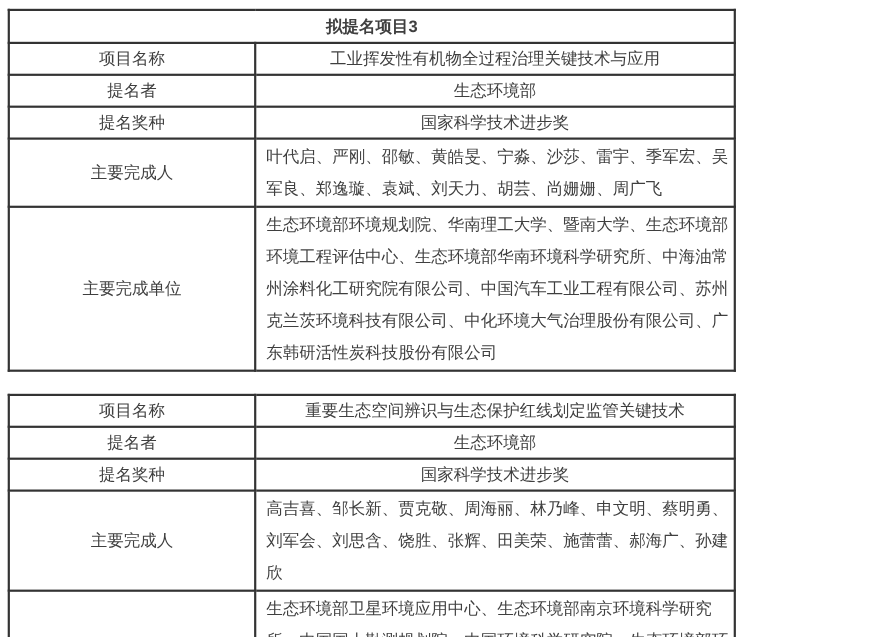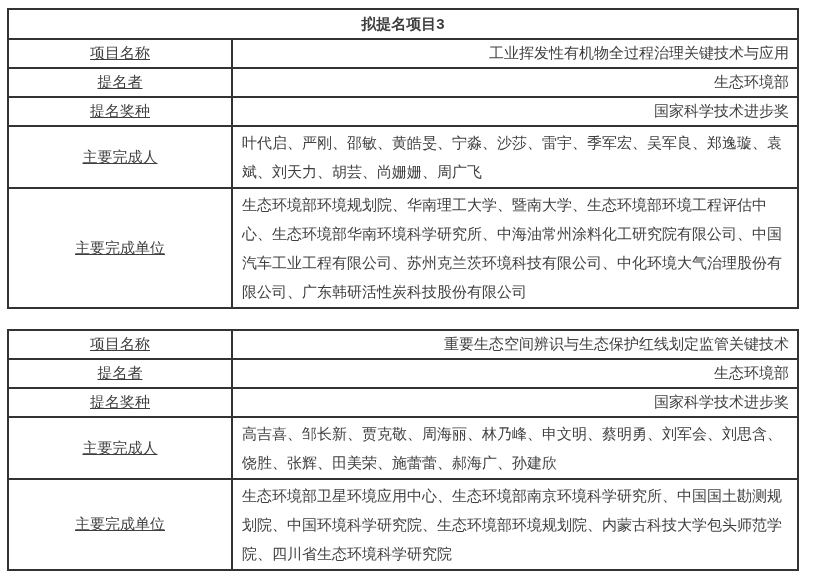--- a/index.html
+++ b/index.html
@@ -8,21 +8,21 @@
     background: #ffffff;
     font-family: "Liberation Sans", "DejaVu Sans", sans-serif;
     color: #3f3f3f;
   }
   .page {
     width: 798px;
     padding: 8px 0 0 7px;
   }
   table.ptable {
     border-collapse: collapse;
-    width: 792px;
+    width: 662px;
     table-layout: fixed;
     margin: 0 0 20px 0;
     background: #ffffff;
   }
   table.ptable td {
     border: 2px solid #333333;
     font-size: 15px;
     vertical-align: middle;
     overflow: hidden;
   }
@@ -32,24 +32,23 @@
     height: 22px;
     padding: 3px 4px;
     font-size: 15px;
   }
   tr.simple td {
     height: 21px;
     padding: 3px 8px;
   }
   td.lbl {
     text-align: center;
-    text-decoration: underline;
   }
   td.val-center {
-    text-align: right;
+    text-align: center;
   }
   td.val-left {
     text-align: left;
     line-height: 29px;
     padding: 1px 2px 1px 9px;
     margin-left: 36px;
   }
   tr.multi td.lbl {
     padding: 17px 8px;
   }

